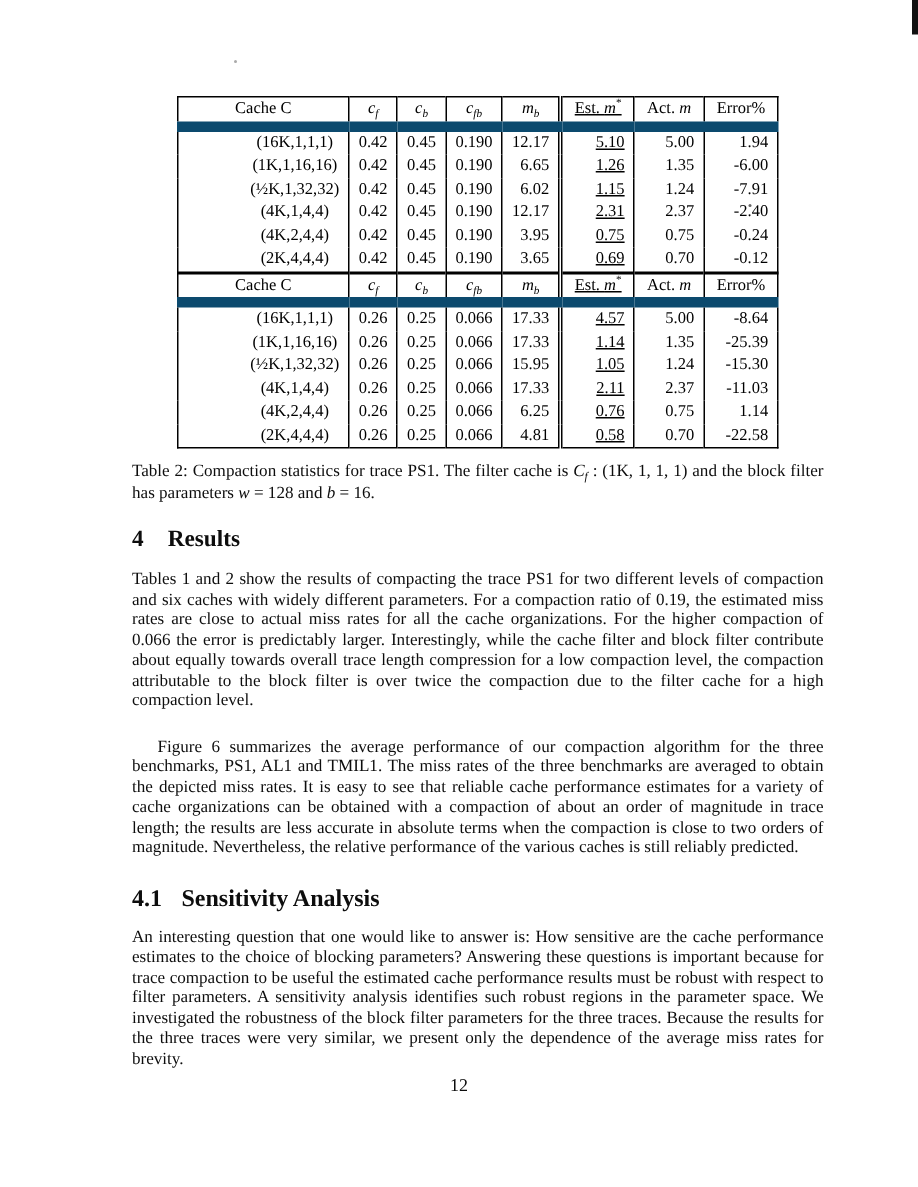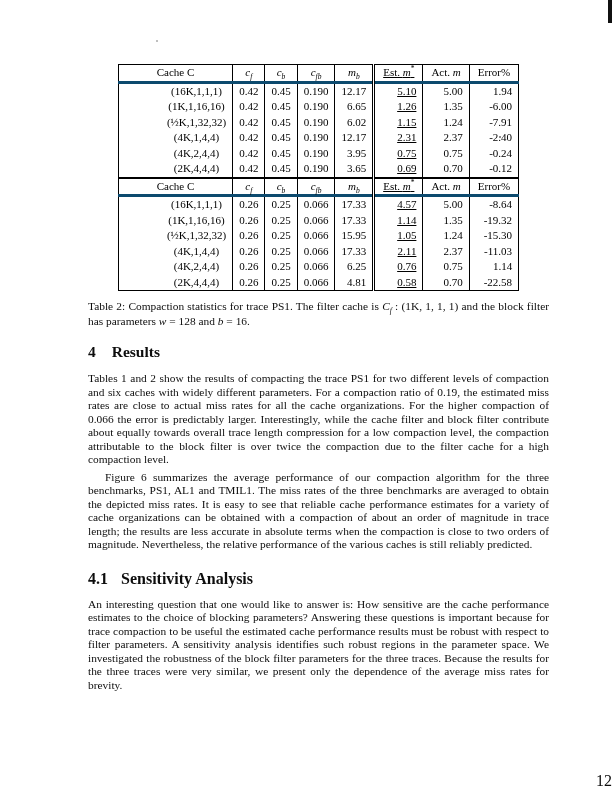--- a/index.html
+++ b/index.html
@@ -27,21 +27,21 @@
     color: #000;
   }
   table.stats th, table.stats td {
     border-left: 1px solid #000;
     padding: 1px 6px;
     white-space: nowrap;
   }
   table.stats th:first-child, table.stats td:first-child { border-left: none; }
   table.stats { border: 1.4px solid #000; }
   table.stats thead th {
-    border-bottom: 3px solid #0c4a6e;
+    border-bottom: 7px solid #0c4a6e;
     font-weight: normal;
     text-align: center;
     padding: 1px 8px;
   }
   table.stats td { text-align: right; }
   table.stats td.c0 { text-align: center; padding-left: 48px; }
   table.stats th.dbl, table.stats td.dbl { border-left: 3px double #000; text-decoration: underline; }
   table.stats sub, table.stats sup, .caption sub, .caption sup {
     font-size: 0.68em;
     line-height: 0;
@@ -68,27 +68,27 @@
     line-height: 16px;
     font-weight: bold;
   }
   h3.subsec .secnum { margin-right: 13px; }
   p.body-par {
     margin: 11px 0 0 0;
     font-size: 11.4px;
     line-height: 13.5px;
     text-align: justify;
   }
-  p.body-par.indent { text-indent: 17px; margin-top: 4px; }
+  p.body-par.indent { text-indent: 17px; margin-top: 17px; }
   
   .page-number {
     position: absolute;
-    left: 0; right: 0; top: 772px;
-    text-align: right;
-    font-size: 16px;
+    left: 0; right: 0; top: 716px;
+    text-align: center;
+    font-size: 12px;
   }
   .corner-mark {
     position: absolute;
     top: 0; right: 0;
     width: 4px; height: 23px;
     background: #111;
   }
   .speck { position: absolute; background: #888; border-radius: 50%; }
   .speck.s1 { left: 156px; top: 40px; width: 2px; height: 2px; background: #aaa; }
   .speck.s2 { left: 499px; top: 136px; width: 2px; height: 2px; background: #666; }
@@ -201,21 +201,21 @@
           <td>-8.64</td>
         </tr>
         <tr>
           <td class="c0">(1K,1,16,16)</td>
           <td>0.26</td>
           <td>0.25</td>
           <td>0.066</td>
           <td>17.33</td>
           <td class="dbl">1.14</td>
           <td>1.35</td>
-          <td>-19.32</td>
+          <td>-25.39</td>
         </tr>
         <tr>
           <td class="c0">(½K,1,32,32)</td>
           <td>0.26</td>
           <td>0.25</td>
           <td>0.066</td>
           <td>15.95</td>
           <td class="dbl">1.05</td>
           <td>1.24</td>
           <td>-15.30</td>

